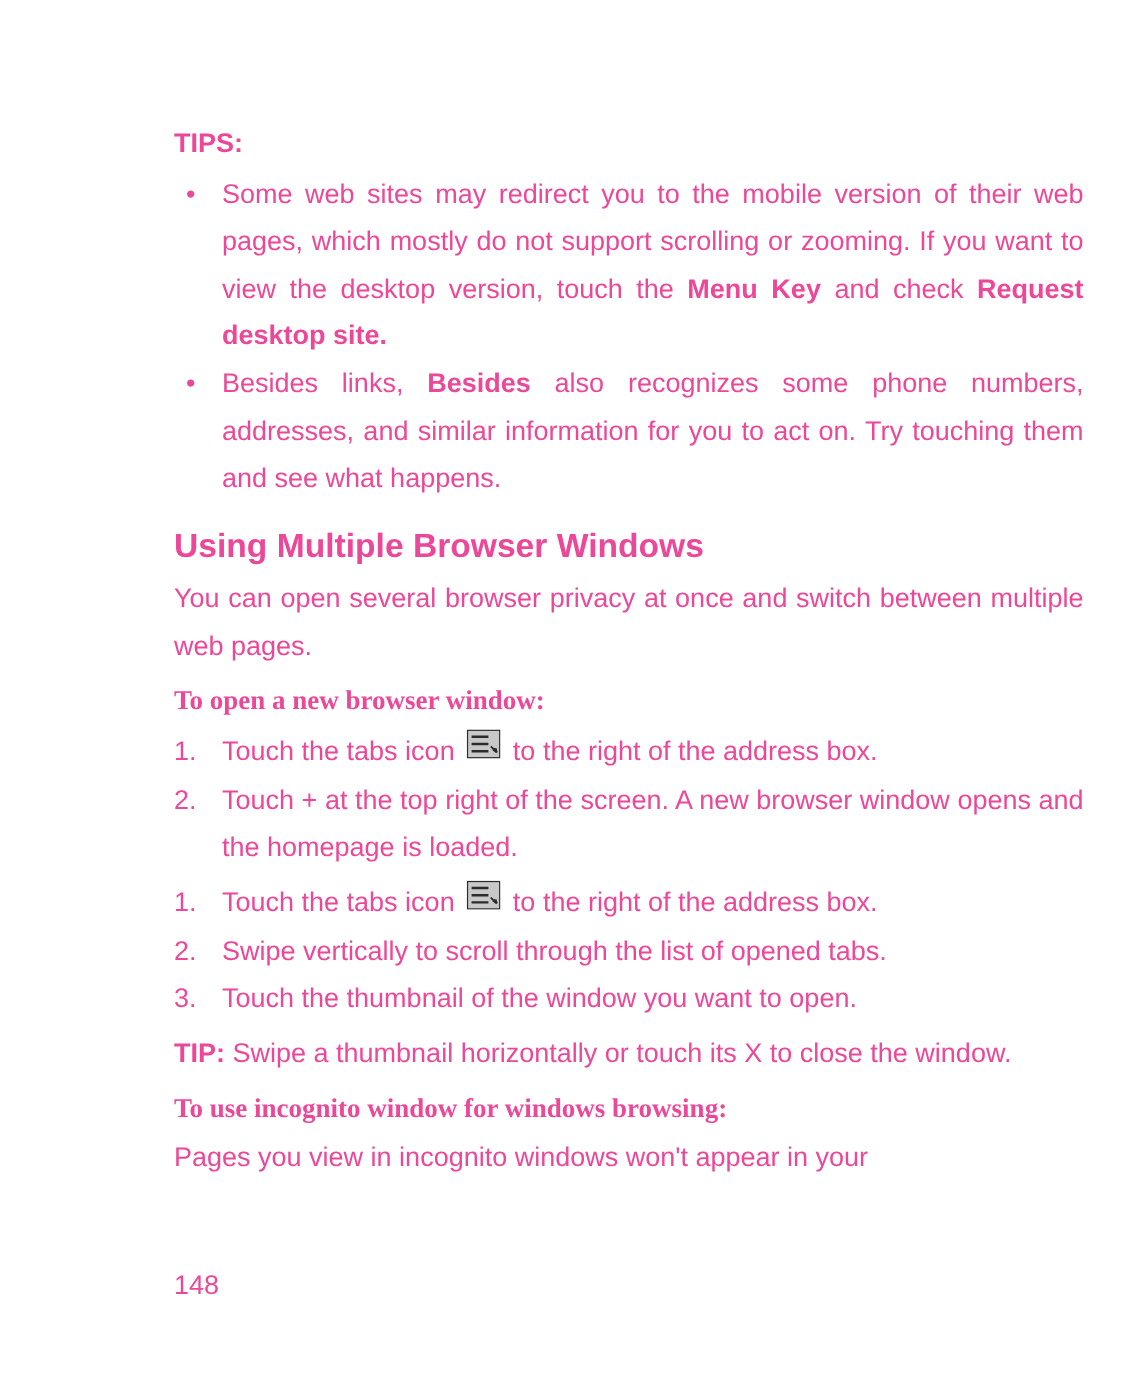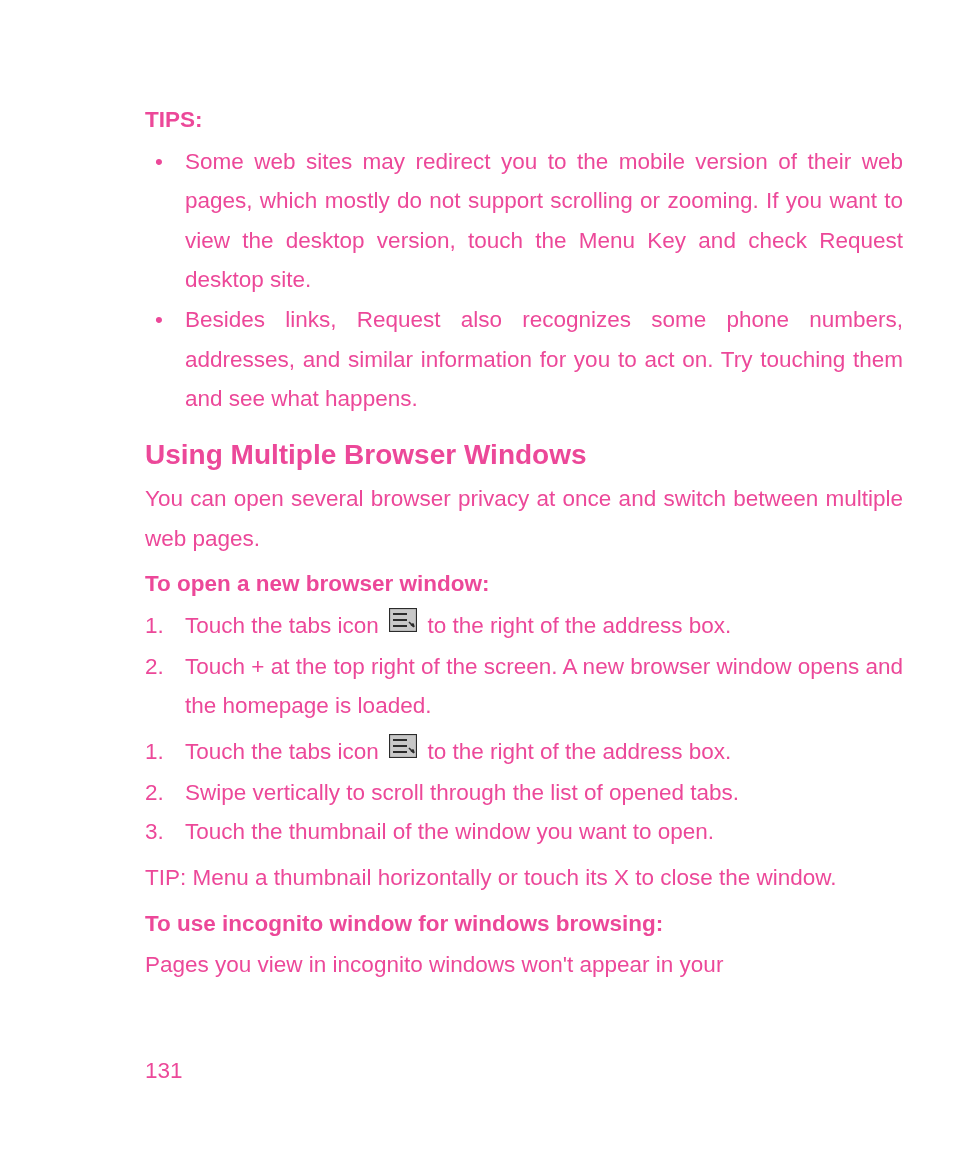--- a/index.html
+++ b/index.html
@@ -46,40 +46,41 @@
     margin: 18px 0 6px 0;
     line-height: 1.3;
   }
   p.body {
     margin: 0 0 6px 0;
     text-align: justify;
   }
   .subheading {
     font-weight: bold;
     margin: 2px 0 2px 0;
+    font-family: Liberation Serif, serif;
   }
   ol.steps {
     margin: 0 0 6px 0;
     padding: 0;
     list-style: none;
   }
   ol.steps li {
     position: relative;
     padding-left: 40px;
     text-align: justify;
     margin: 0;
   }
   ol.steps li .num {
     position: absolute;
     left: 0;
     top: 0;
     width: 30px;
   }
   .bold {
-    font-weight: normal;
+    font-weight: bold;
   }
   .tabs-icon {
     display: inline-block;
     vertical-align: middle;
     position: relative;
     top: -2px;
     margin: 0 4px;
   }
   .page-number {
     position: absolute;
@@ -93,21 +94,21 @@
 
 <div class="page">
 
   <p class="section-label">TIPS:</p>
 
   <ul class="bullets">
     <li>
       <span>Some web sites may redirect you to the mobile version of their web pages, which mostly do not support scrolling or zooming. If you want to view the desktop version, touch the </span><span class="bold">Menu Key</span><span> and check </span><span class="bold">Request desktop site.</span>
     </li>
     <li>
-      <span>Besides links, </span><span class="bold">Request</span><span> also recognizes some phone numbers, addresses, and similar information for you to act on. Try touching them and see what happens.</span>
+      <span>Besides links, </span><span class="bold">Besides</span><span> also recognizes some phone numbers, addresses, and similar information for you to act on. Try touching them and see what happens.</span>
     </li>
   </ul>
 
   <h2 class="heading">Using Multiple Browser Windows</h2>
 
   <p class="body">You can open several browser privacy at once and switch between multiple web pages.</p>
 
   <p class="subheading">To open a new browser window:</p>
   <ol class="steps">
     <li>
@@ -143,20 +144,20 @@
       <span class="num">2.</span>
       <span>Swipe vertically to scroll through the list of opened tabs.</span>
     </li>
     <li>
       <span class="num">3.</span>
       <span>Touch the thumbnail of the window you want to open.</span>
     </li>
   </ol>
 
   <p class="body">
-    <span class="bold">TIP:</span><span> Menu a thumbnail horizontally or touch its X to close the window.</span>
+    <span class="bold">TIP:</span><span> Swipe a thumbnail horizontally or touch its X to close the window.</span>
   </p>
 
   <p class="subheading">To use incognito window for windows browsing:</p>
   <p class="body">Pages you view in incognito windows won't appear in your</p>
 
-  <div class="page-number">131</div>
+  <div class="page-number">148</div>
 </div>
 
 </body></html>

